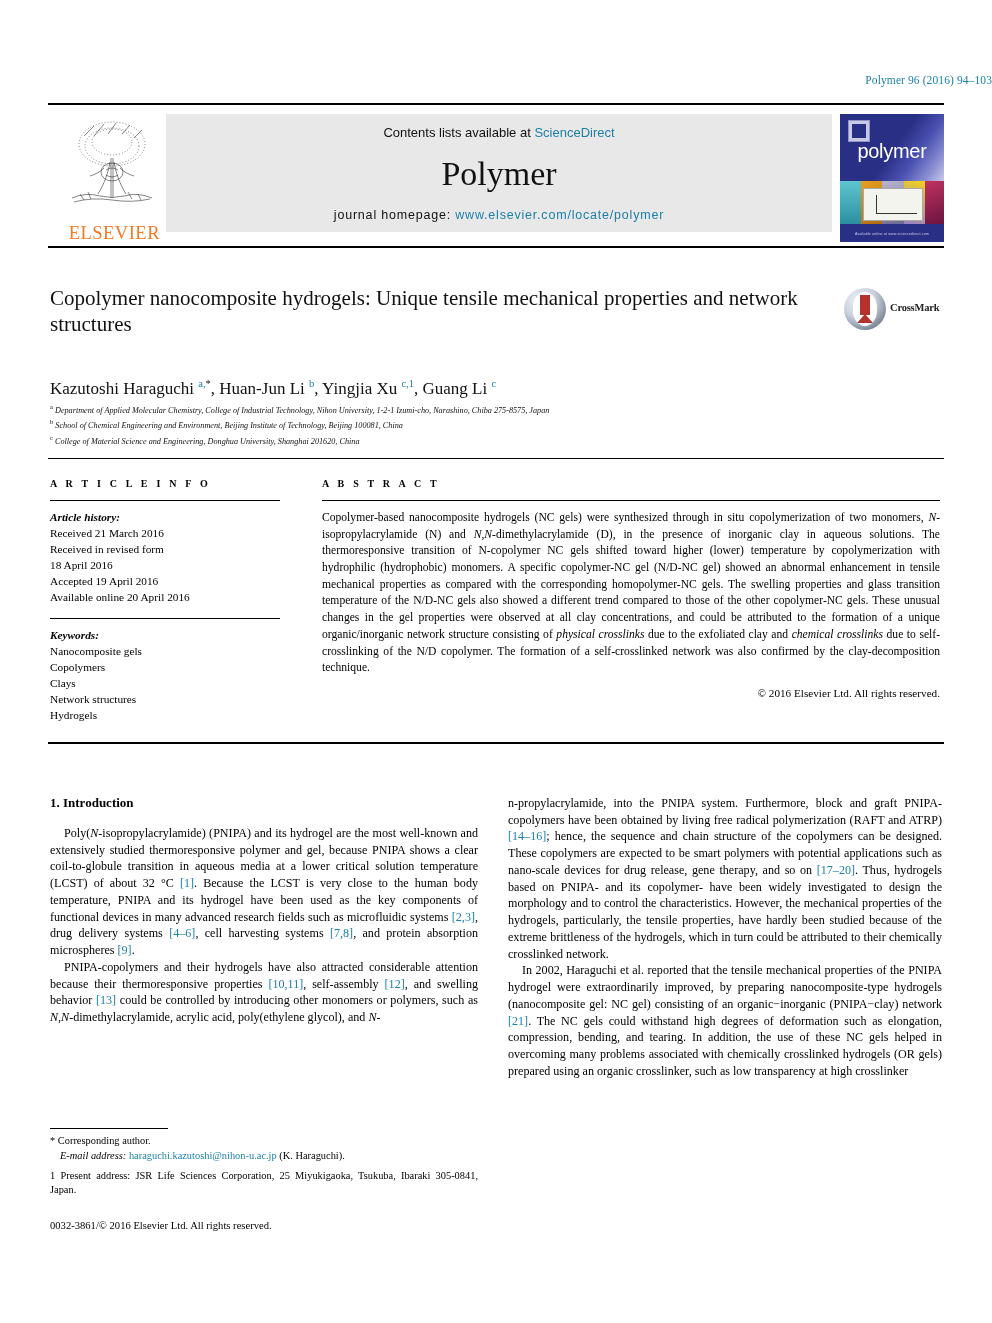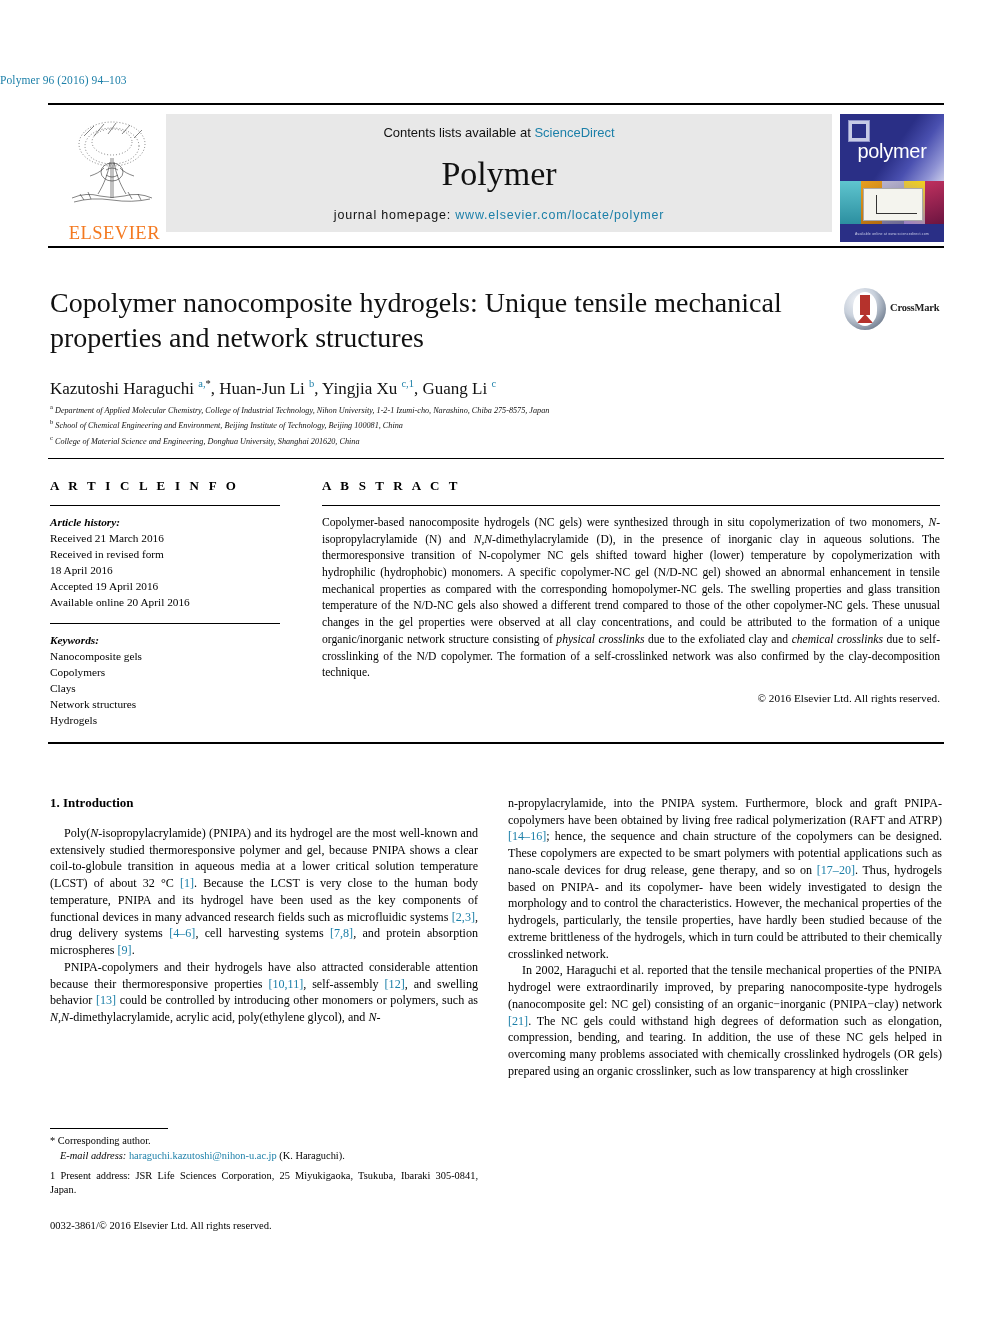--- a/index.html
+++ b/index.html
@@ -22,21 +22,21 @@
     height: 1323px;
     background: #fff;
   }
 
   
   .runhead {
     position: absolute;
     top: 74px;
     left: 0;
     width: 992px;
-    text-align: left;
+    text-align: right;
     font-size: 11.5px;
     color: #1b7fa8;
     font-family: "Liberation Serif", serif;
     letter-spacing: .1px;
   }
 
   
   .masthead {
     position: absolute;
     top: 103px;
@@ -149,21 +149,21 @@
 
   
   .rule-thin-top {
     position:absolute; left:48px; top:246px; width:896px;
     border-top:2px solid #000;
   }
   .title-area {
     position:absolute; left:50px; top:285px; width:790px;
   }
   .art-title {
-    font-size: 28px;
+    font-size: 21px;
     line-height: 1.26;
     font-family: "Liberation Serif", serif;
     color:#111;
     font-weight:400;
     margin:0;
   }
   .crossmark {
     position:absolute; right:48px; top:288px;
     width:100px; height:46px;
   }
@@ -212,21 +212,21 @@
     position:absolute; left:48px; top:458px; width:896px;
     border-top:1px solid #000;
   }
   .infocol {
     position:absolute; left:50px; top:478px; width:230px;
   }
   .abscol {
     position:absolute; left:322px; top:478px; width:618px;
   }
   .sechead {
-    font-size:13px; font-weight:bold; letter-spacing:3.2px;
+    font-size:10px; font-weight:bold; letter-spacing:3.2px;
     font-family:"Liberation Serif", serif; color:#000;
   }
   .sechead-rule {
     border-top:1.6px solid #000; margin-top:11px;
   }
   .infoblock {
     font-size:11.3px; line-height:1.42; margin-top:8px;
     font-family:"Liberation Serif", serif;
   }
   .infoblock .lab { font-style:italic; font-weight:bold; }

